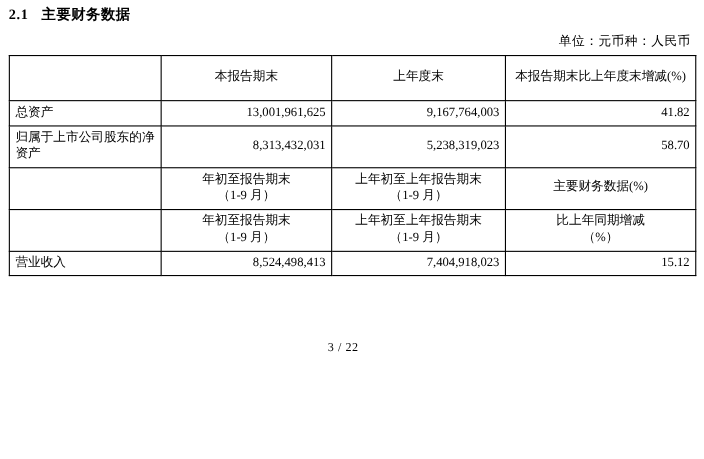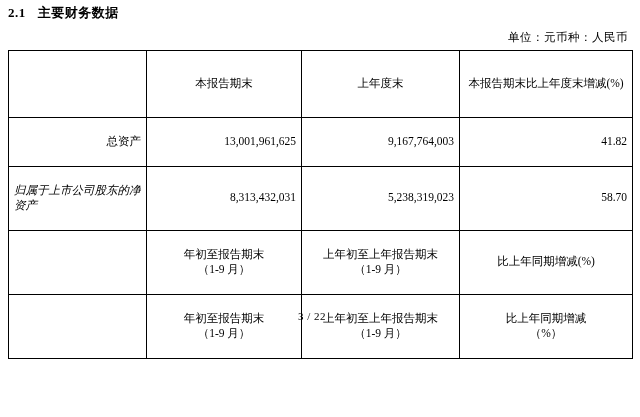--- a/index.html
+++ b/index.html
@@ -46,31 +46,31 @@
     position: absolute;
     left: 8px;
     top: 50px;
     width: 624px;
     border-collapse: collapse;
     table-layout: fixed;
     font-size: 11.5px;
   }
   table.fin td {
     border: 1px solid #000000;
-    padding: 16px 5px;
+    padding: 3px 5px;
     vertical-align: middle;
     line-height: 1.35;
   }
   .col-label { width: 138px; }
   .col-a { width: 155px; }
   .col-b { width: 158px; }
   .col-c { width: 173px; }
 
   .lbl {
-    text-align: right;
+    text-align: left;
     padding-left: 6px;
   }
   .ctr {
     text-align: right;
   }
   .rgt {
     text-align: right;
     padding-right: 8px;
   }
   .hdr {
@@ -80,21 +80,20 @@
     height: 34px;
   }
   .two-line {
     text-align: center;
     line-height: 1.45;
   }
   .label-2line {
     line-height: 1.45;
     text-align: left;
     padding-left: 6px;
-    font-style: italic;
   }
   .footer {
     position: absolute;
     left: 0;
     right: 16px;
     bottom: 1px;
     text-align: center;
     font-size: 11px;
     letter-spacing: 0.5px;
   }
@@ -143,36 +142,42 @@
       <tr>
         <td class="hdr"></td>
         <td class="two-line">
           <div>年初至报告期末</div>
           <div>（1-9 月）</div>
         </td>
         <td class="two-line">
           <div>上年初至上年报告期末</div>
           <div>（1-9 月）</div>
         </td>
-        <td class="hdr">比上年同期增减(%)</td>
+        <td class="hdr">主要财务数据(%)</td>
       </tr>
 
       <tr>
         <td class="hdr"></td>
         <td class="two-line">
           <div>年初至报告期末</div>
           <div>（1-9 月）</div>
         </td>
         <td class="two-line">
           <div>上年初至上年报告期末</div>
           <div>（1-9 月）</div>
         </td>
         <td class="two-line">
           <div>比上年同期增减</div>
           <div>（%）</div>
         </td>
       </tr>
+      <tr>
+        <td class="lbl">营业收入</td>
+        <td class="ctr">8,524,498,413</td>
+        <td class="ctr">7,404,918,023</td>
+        <td class="rgt">15.12</td>
+      </tr>
     </tbody>
   </table>
 
   <div class="footer">3 / 22</div>
 
 </div>
 
 </body></html>

